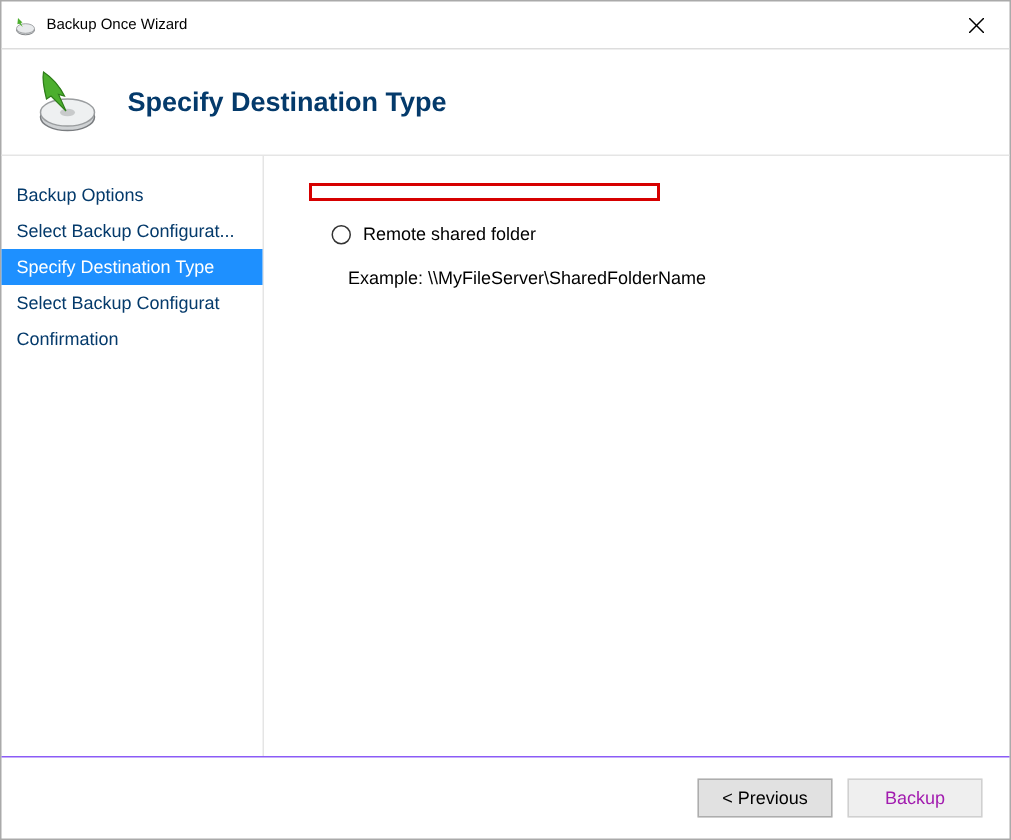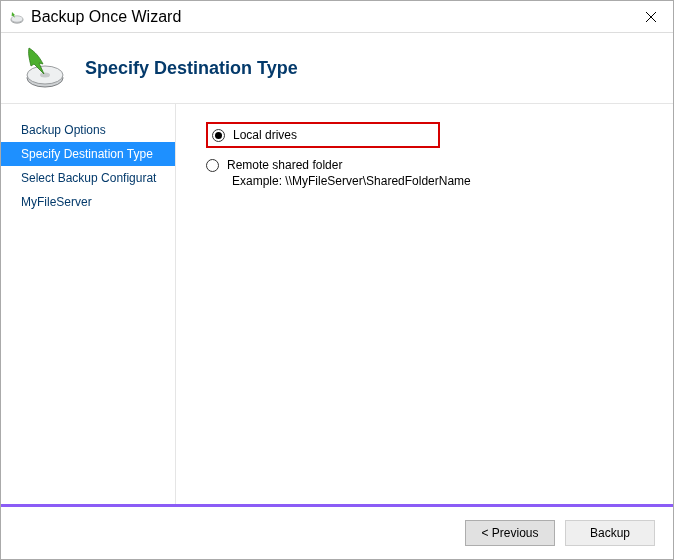--- a/index.html
+++ b/index.html
@@ -24,21 +24,21 @@
     display: flex;
     align-items: center;
     border-bottom: 1px solid #ddd;
     padding: 0 0 0 8px;
   }
   .titlebar-icon {
     width: 16px; height: 16px;
     margin-right: 6px;
     display: flex; align-items: center; justify-content: center;
   }
-  .titlebar-title { flex: 1; font-size: 16px; }
+  .titlebar-title { flex: 1; font-size: 10px; }
   .titlebar-close {
     width: 45px; height: 100%;
     display: flex; align-items: center; justify-content: center;
     cursor: default;
   }
 
   .header {
     height: 70px;
     display: flex;
     align-items: center;
@@ -59,21 +59,21 @@
     display: flex;
     border-top: 1px solid #e5e5e5;
     min-height: 0;
   }
   .sidebar {
     width: 175px;
     border-right: 1px solid #e5e5e5;
     padding-top: 14px;
   }
   .sidebar-item {
-    padding: 5px 10px 5px 20px;
+    padding: 5px 10px 5px 10px;
     font-size: 12px;
     color: #043a6b;
     cursor: default;
     white-space: nowrap;
     overflow: hidden;
     text-overflow: ellipsis;
   }
   .sidebar-item.selected {
     background: #1e90ff;
     color: #fff;
@@ -125,39 +125,39 @@
   .highlight-wrap {
     border: 2px solid #d60000;
     padding: 4px 6px 4px 4px;
     width: 234px;
     margin-bottom: 10px;
   }
   .highlight-wrap .option-example { margin: 2px 0 2px 26px; }
 
   .footer {
     height: 55px;
-    border-top: 3px solid #8b5cf6;
+    border-top: 1px solid #8b5cf6;
     display: flex;
     align-items: center;
     justify-content: flex-end;
     padding: 0 18px;
     gap: 10px;
   }
   .btn {
     min-width: 90px;
     height: 26px;
     border: 1px solid #adadad;
     background: #e1e1e1;
     font-size: 12px;
     font-family: inherit;
     cursor: default;
     padding: 0 10px;
   }
   .btn:disabled {
-    color: #000000;
+    color: #a21caf;
     background: #efefef;
     border-color: #d0d0d0;
   }
   .btn.highlighted-btn {
     outline: 2px solid #d60000;
     outline-offset: 2px;
   }
 </style>
 </head>
 <body>
@@ -190,37 +190,34 @@
         <path d="M10 4 C 16 8, 20 12, 24 20 L 20 19 L 25 30 L 15 20 L 12 22 C 10 14, 9 9, 10 4 Z" fill="#4caf2e" stroke="#2e7d1a" stroke-width="0.8"></path>
       </svg>
     </span>
     <div class="header-title">Specify Destination Type</div>
   </div>
 
   <div class="body">
 
     <div class="sidebar">
       <div class="sidebar-item">Backup Options</div>
+      <div class="sidebar-item">Select Backup Configurat...</div>
       <div class="sidebar-item selected">Specify Destination Type</div>
       <div class="sidebar-item">Select Backup Configurat</div>
-      <div class="sidebar-item">MyFileServer</div>
+      <div class="sidebar-item">Confirmation</div>
     </div>
 
     <div class="content">
 
       <div class="option-group">
 
         <div class="highlight-wrap">
-          <div class="option" style="border:none;padding:0;margin:0;width:auto;">
-            <span class="radio checked"></span>
-            <span class="option-label">Local drives</span>
-          </div>
         </div>
 
-        <div class="option" style="border:none;padding:0 0 0 0;margin:0;width:auto;">
+        <div class="option" style="border:none;padding:0 0 0 0;margin:15px;width:auto;">
           <span class="radio"></span>
           <span class="option-label">Remote shared folder</span>
         </div>
         <div class="option-example">Example: \\MyFileServer\SharedFolderName</div>
 
       </div>
     </div>
 
   </div>
 

